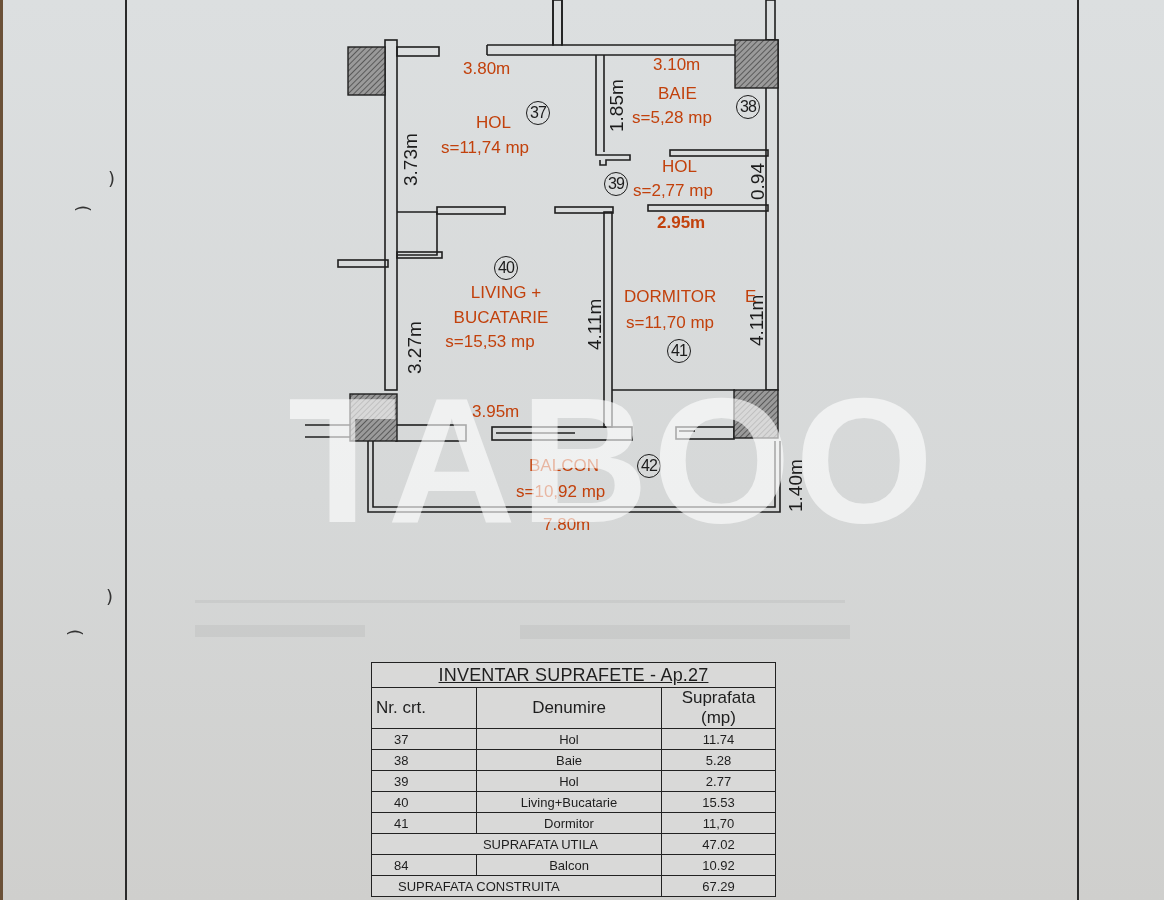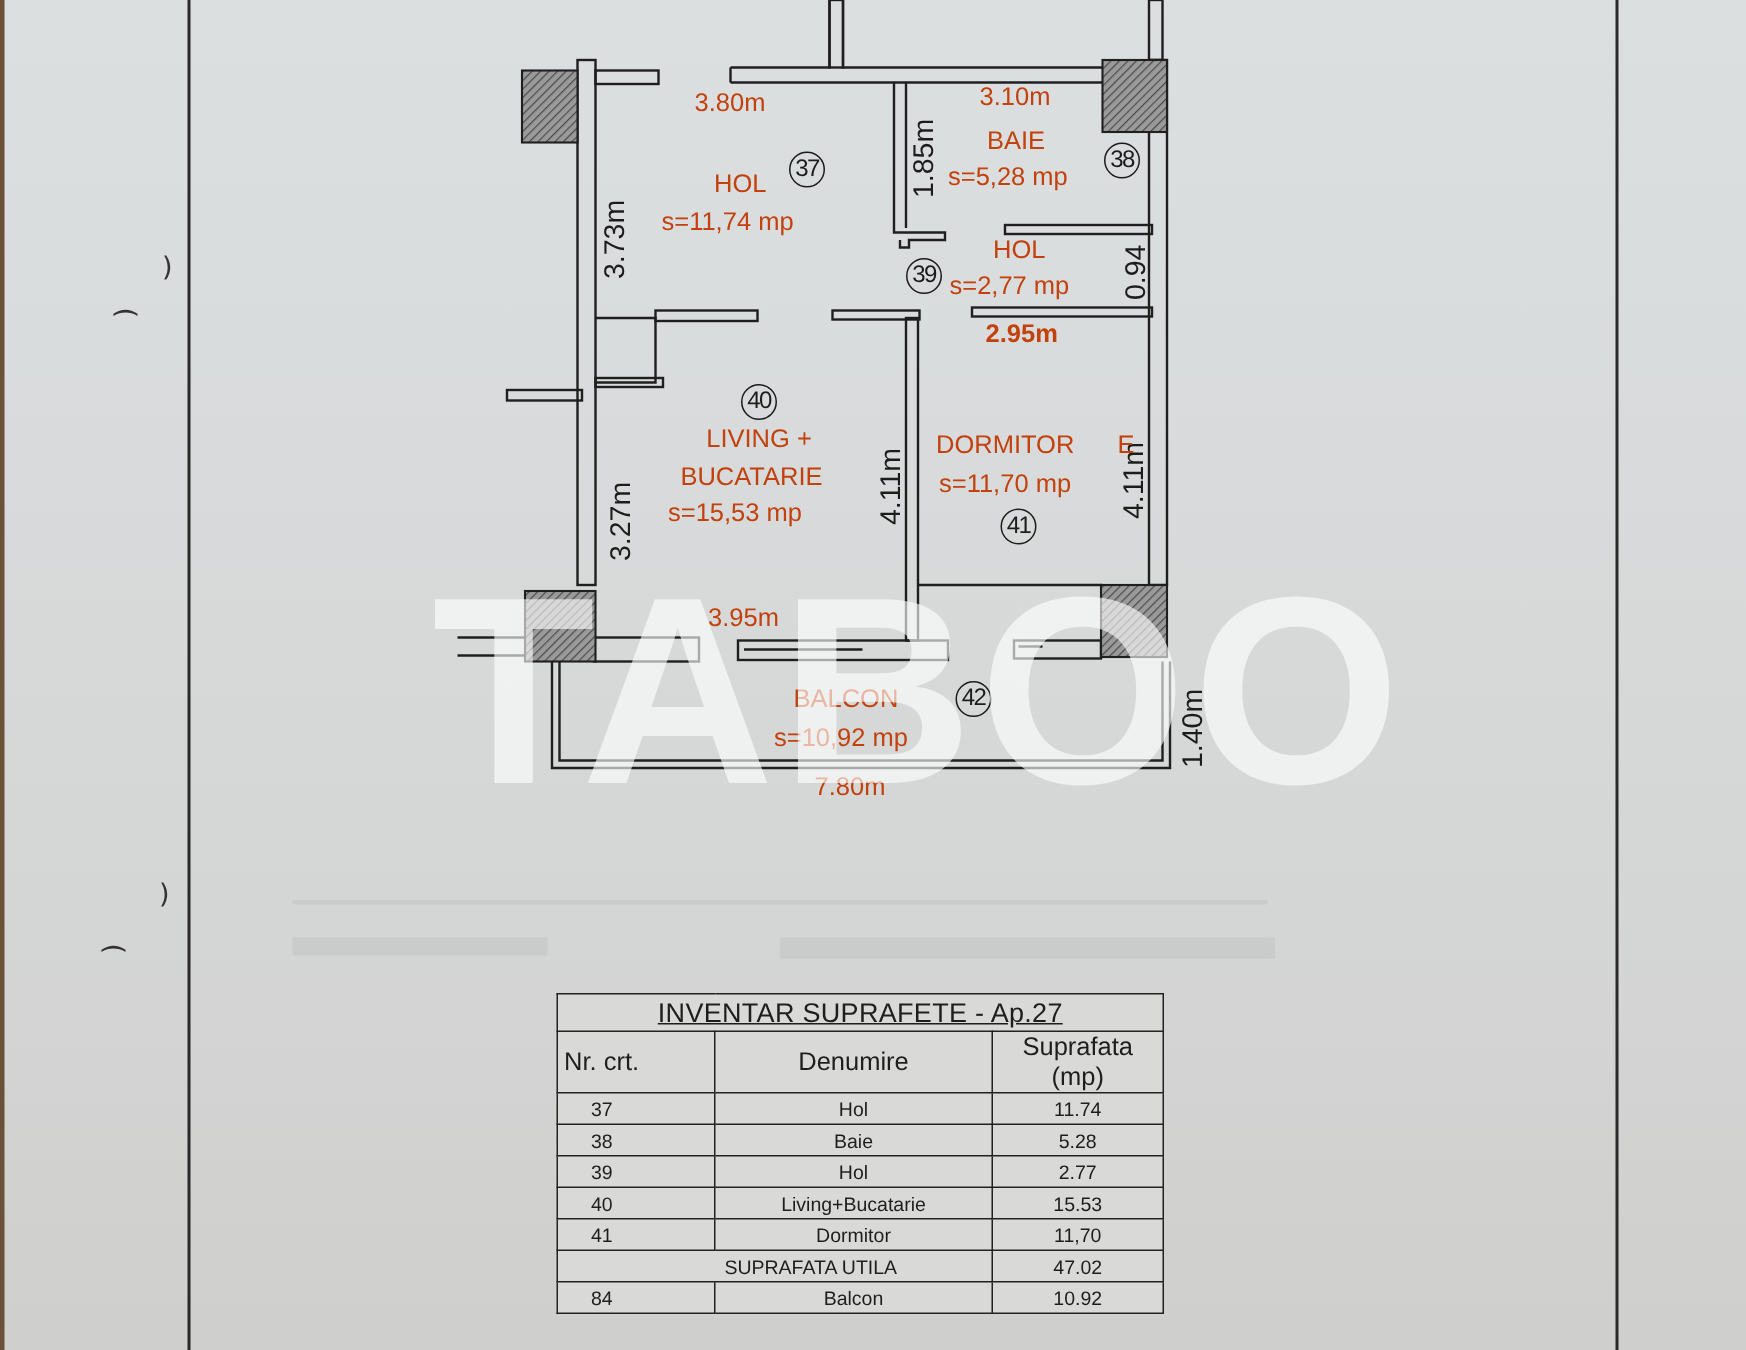--- a/index.html
+++ b/index.html
@@ -190,14 +190,18 @@
   </tr>
   <tr>
     <td class="span" colspan="2">SUPRAFATA UTILA</td>
     <td class="sup">47.02</td>
   </tr>
   <tr>
     <td class="nr">84</td>
     <td class="den">Balcon</td>
     <td class="sup">10.92</td>
   </tr>
+  <tr>
+    <td class="span2" colspan="2">SUPRAFATA CONSTRUITA</td>
+    <td class="sup">67.29</td>
+  </tr>
 </tbody>
   </table>
 
 </body></html>

